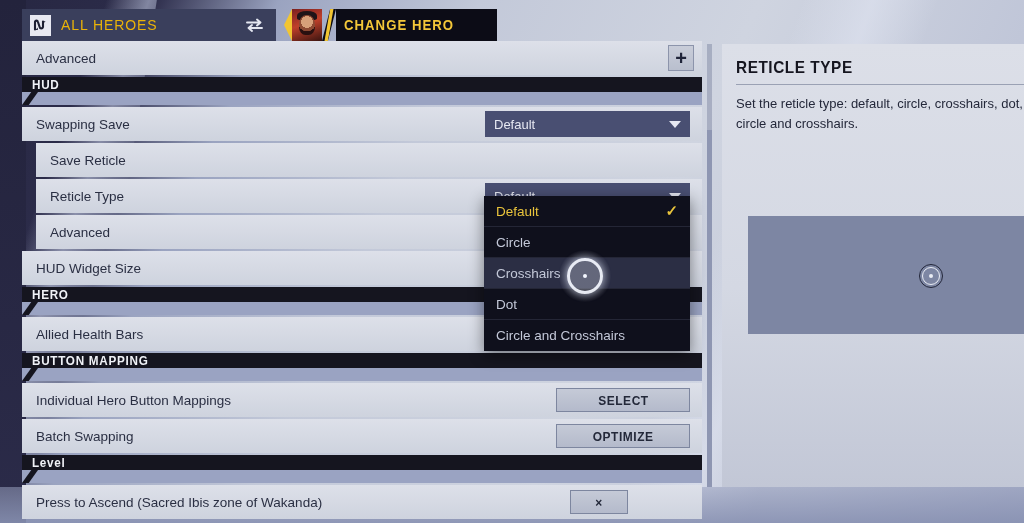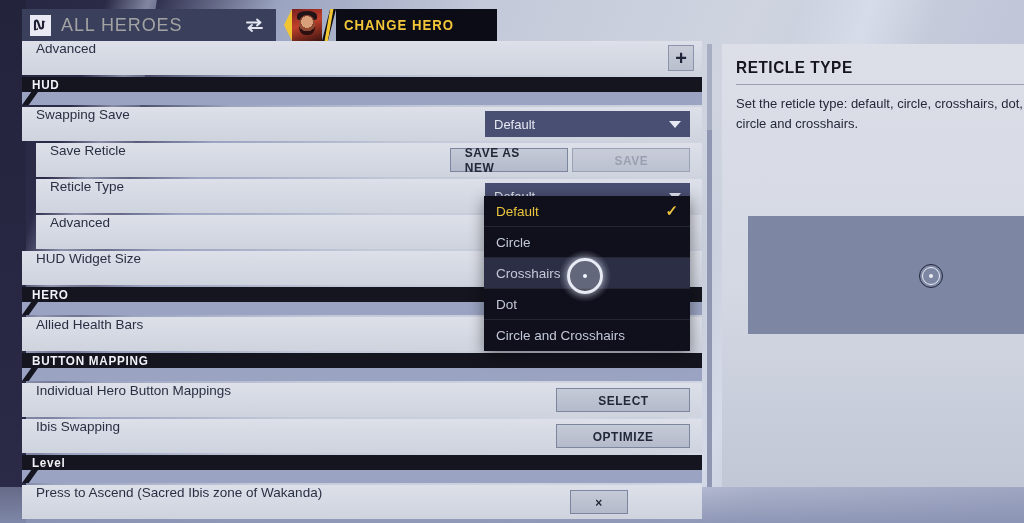--- a/index.html
+++ b/index.html
@@ -54,21 +54,21 @@
     position: relative;
   }
   #all-heroes .glyph-box {
     width: 21px; height: 21px;
     background: #e8e9f2;
     display: flex; align-items: center; justify-content: center;
     flex: 0 0 auto;
   }
   #all-heroes .glyph-box svg { display:block; }
   #all-heroes .label {
-    color: #a3a3a3; font-size: 18px; letter-spacing: 0.9px;
+    color: #eab308; font-size: 14px; letter-spacing: 0.9px;
     margin-left: 10px; flex: 1 1 auto;
     font-family: "Liberation Sans", sans-serif;
   }
   #swap-icon { margin-right: 4px; display:flex; align-items:center; }
 
   #change-hero {
     margin-left: 8px;
     height: 32px;
     display: flex; align-items: center;
     position: relative;
@@ -116,21 +116,21 @@
     font-family: "Liberation Sans", sans-serif;
     transform: scaleX(0.94);
     transform-origin: left center;
   }
 
   
   #settings { position: absolute; left: 22px; top: 41px; width: 680px; }
 
   .row {
     height: 34px;
-    display: flex; 
+    display: flex; align-items: center;
     background: linear-gradient(180deg,#dde0e9,#ced3de);
     position: relative;
     margin-bottom: 2px;
   }
   .row.indent { margin-left: 14px; width: calc(100% - 14px); }
   .row .row-label {
     font-size: 13.5px; color: #2a2f43;
     padding-left: 14px; flex: 1 1 auto;
     white-space: nowrap;
   }
@@ -366,28 +366,20 @@
       <span class="row-label">Swapping Save</span>
       <span class="row-ctrl">
         <span class="dropdown">
           <span class="dd-val">Default</span>
           <span class="caret"></span>
         </span>
       </span>
     </div>
     <div class="row indent">
       <span class="row-label">Save Reticle</span>
-      <span class="row-ctrl">
-        <span class="btn save-as-new">
-          <span class="btxt">SAVE AS NEW</span>
-        </span>
-        <span class="btn save disabled">
-          <span class="btxt">SAVE</span>
-        </span>
-      </span>
     </div>
     <div class="row indent">
       <span class="row-label">Reticle Type</span>
       <span class="row-ctrl">
         <span class="dropdown">
           <span class="dd-val">Default</span>
           <span class="caret"></span>
         </span>
       </span>
     </div>
@@ -417,21 +409,21 @@
     </div>
     <div class="row">
       <span class="row-label">Individual Hero Button Mappings</span>
       <span class="row-ctrl">
         <span class="btn wide">
           <span class="btxt">SELECT</span>
         </span>
       </span>
     </div>
     <div class="row">
-      <span class="row-label">Ibis Swapping</span>
+      <span class="row-label">Batch Swapping</span>
       <span class="row-ctrl">
         <span class="btn wide">
           <span class="btxt">OPTIMIZE</span>
         </span>
       </span>
     </div>
     <div class="section">
       <span class="tag">
         <span>Level</span>
       </span>

